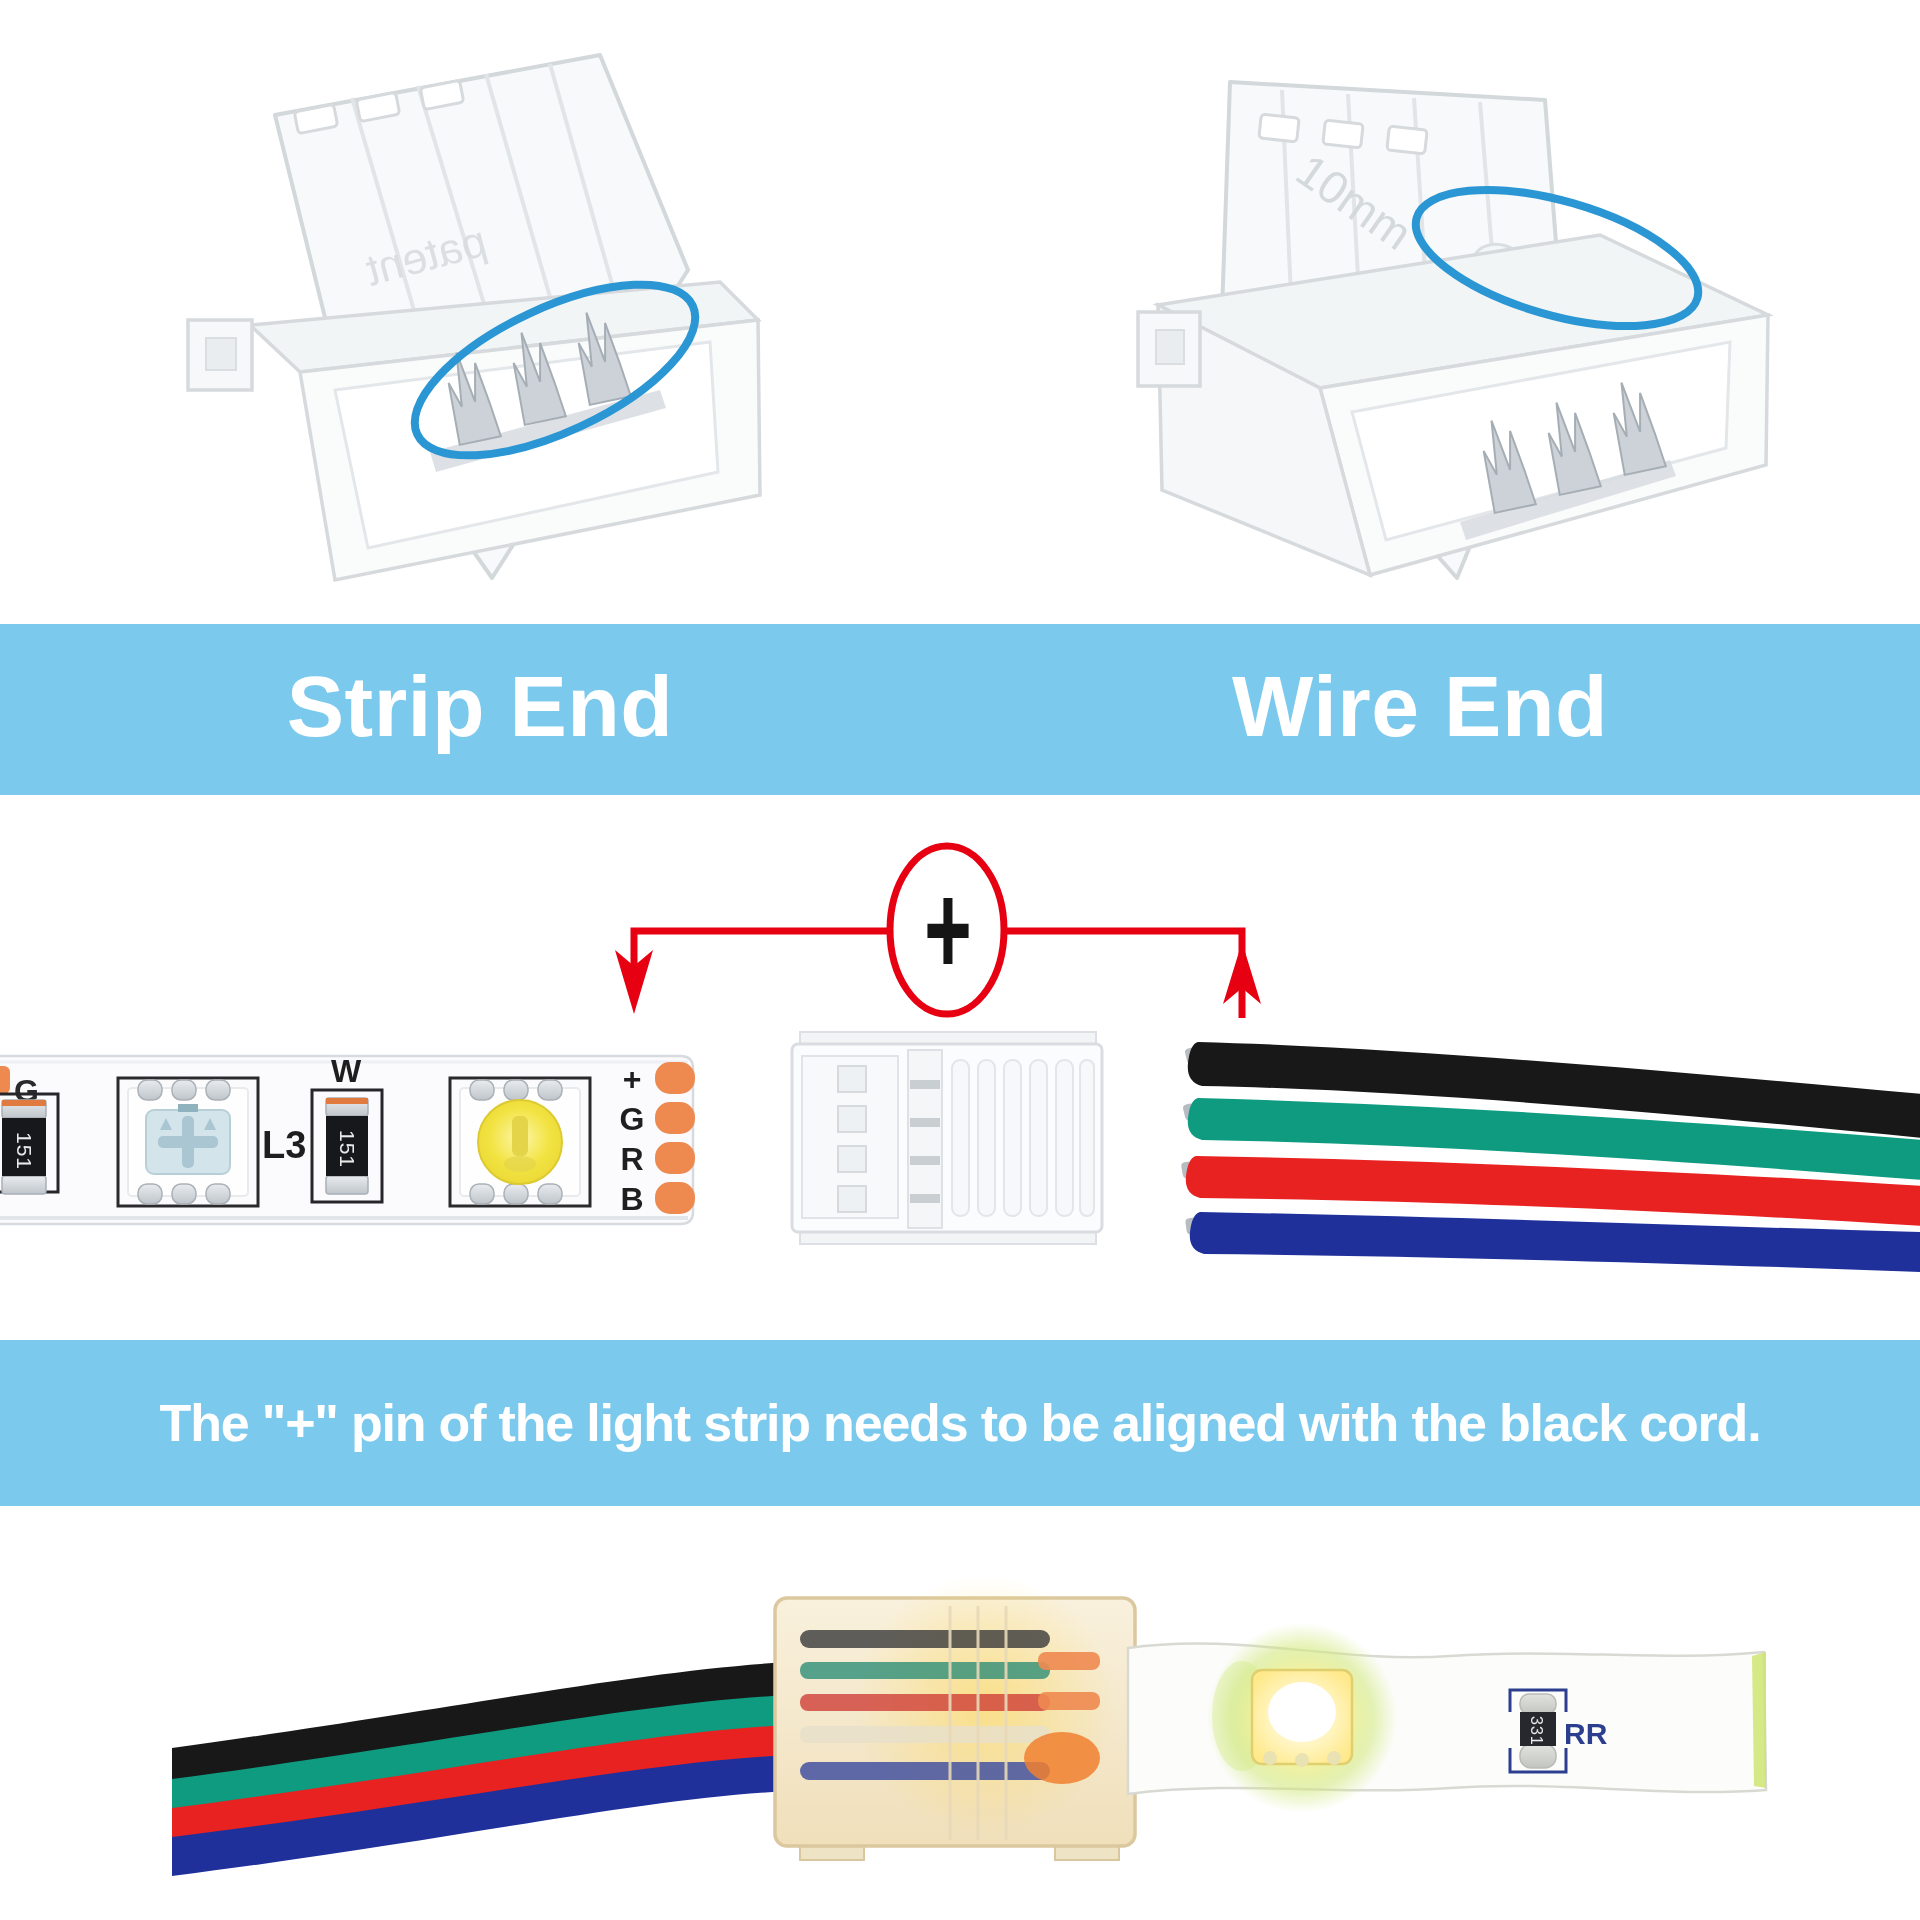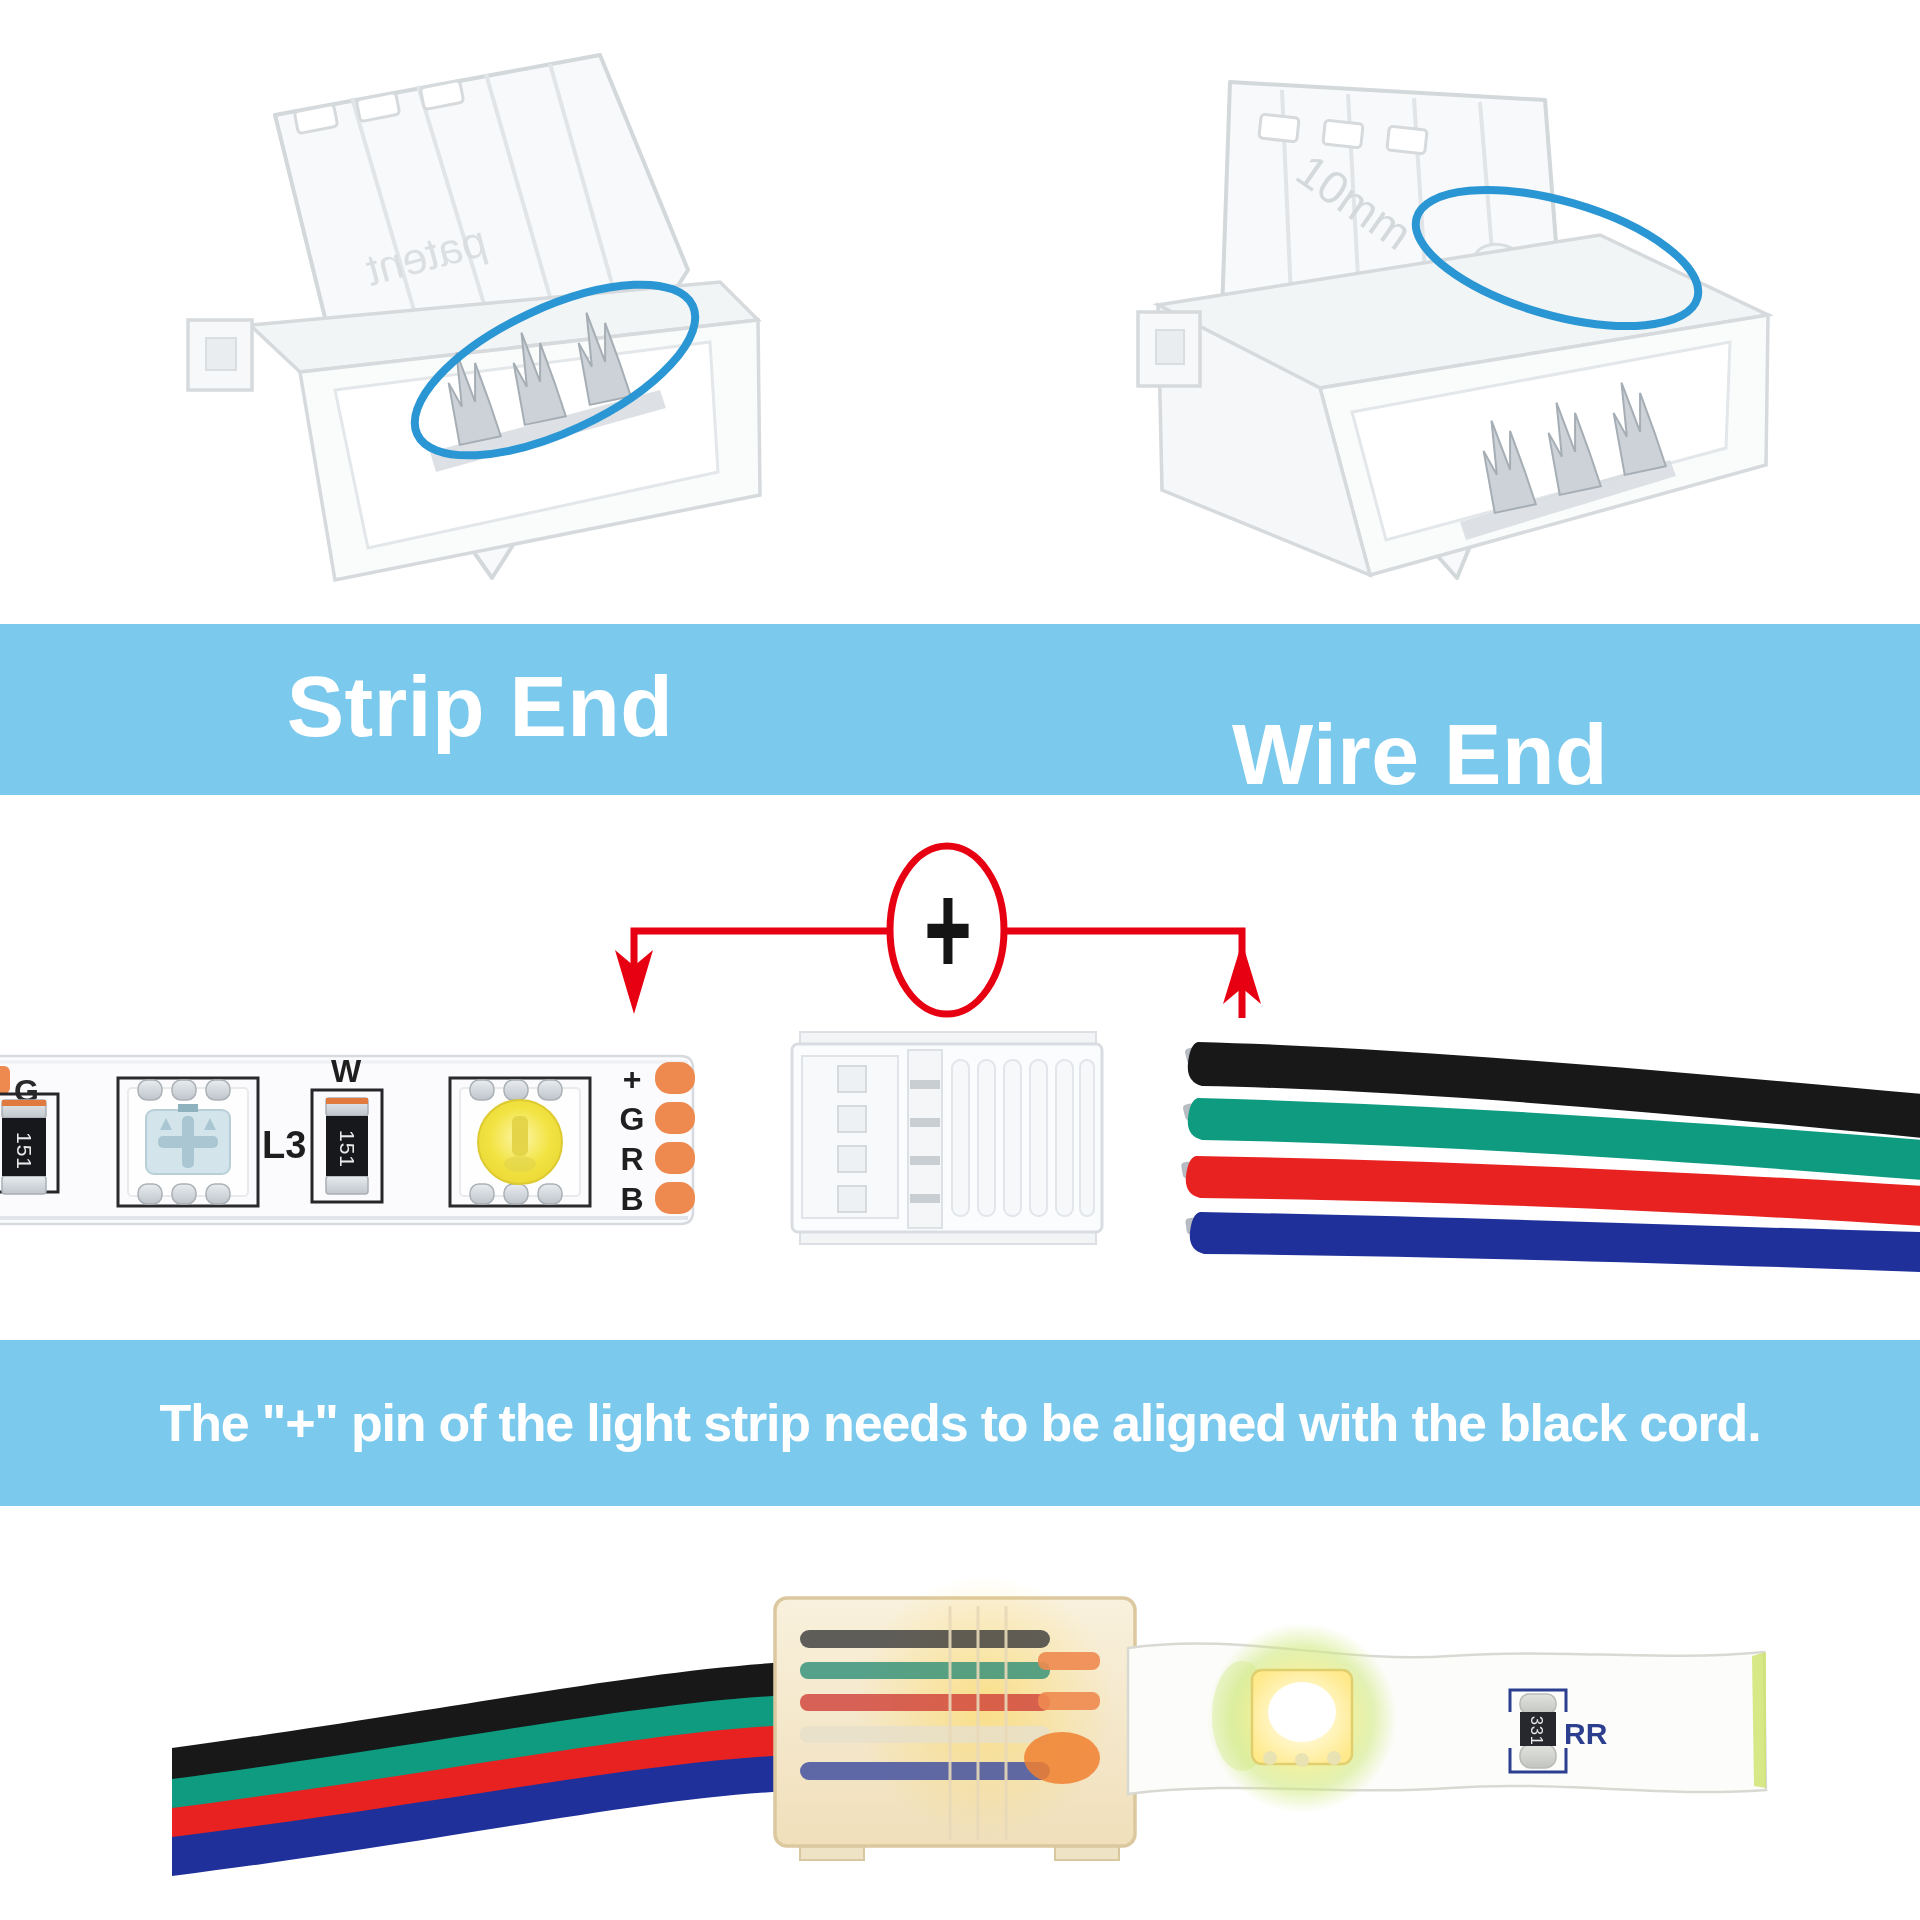--- a/index.html
+++ b/index.html
@@ -4,21 +4,21 @@
 <style>
   html,body{margin:0;padding:0;background:#fff;}
   .stage{position:relative;width:1920px;height:1920px;background:#ffffff;overflow:hidden;
          font-family:"Liberation Sans",sans-serif;}
   .stage svg{display:block;position:absolute;}
   .banner{position:absolute;left:0;width:1920px;background:#7cc9ee;color:#ffffff;font-weight:bold;}
   #banner-ends{top:624px;height:171px;padding-left:6px;}
   #banner-ends .end-label{position:absolute;top:50%;transform:translate(-50%,-54%);
       font-size:86px;letter-spacing:0.5px;white-space:nowrap;}
   #label-strip-end{left:480px;}
-  #label-wire-end{left:1420px;margin-top:48px;}
+  #label-wire-end{left:1420px;}
   #banner-note{top:1340px;height:166px;display:flex;align-items:center;justify-content:center;}
   #banner-note .note-text{font-size:52px;letter-spacing:-1.2px;white-space:nowrap;text-align:center;}
   text{font-family:"Liberation Sans",sans-serif;}
 </style>
 </head>
 <body>
 
 <div class="stage">
 
   <svg style="left:100px;top:20px" width="700" height="600" viewBox="0 0 700 600">

